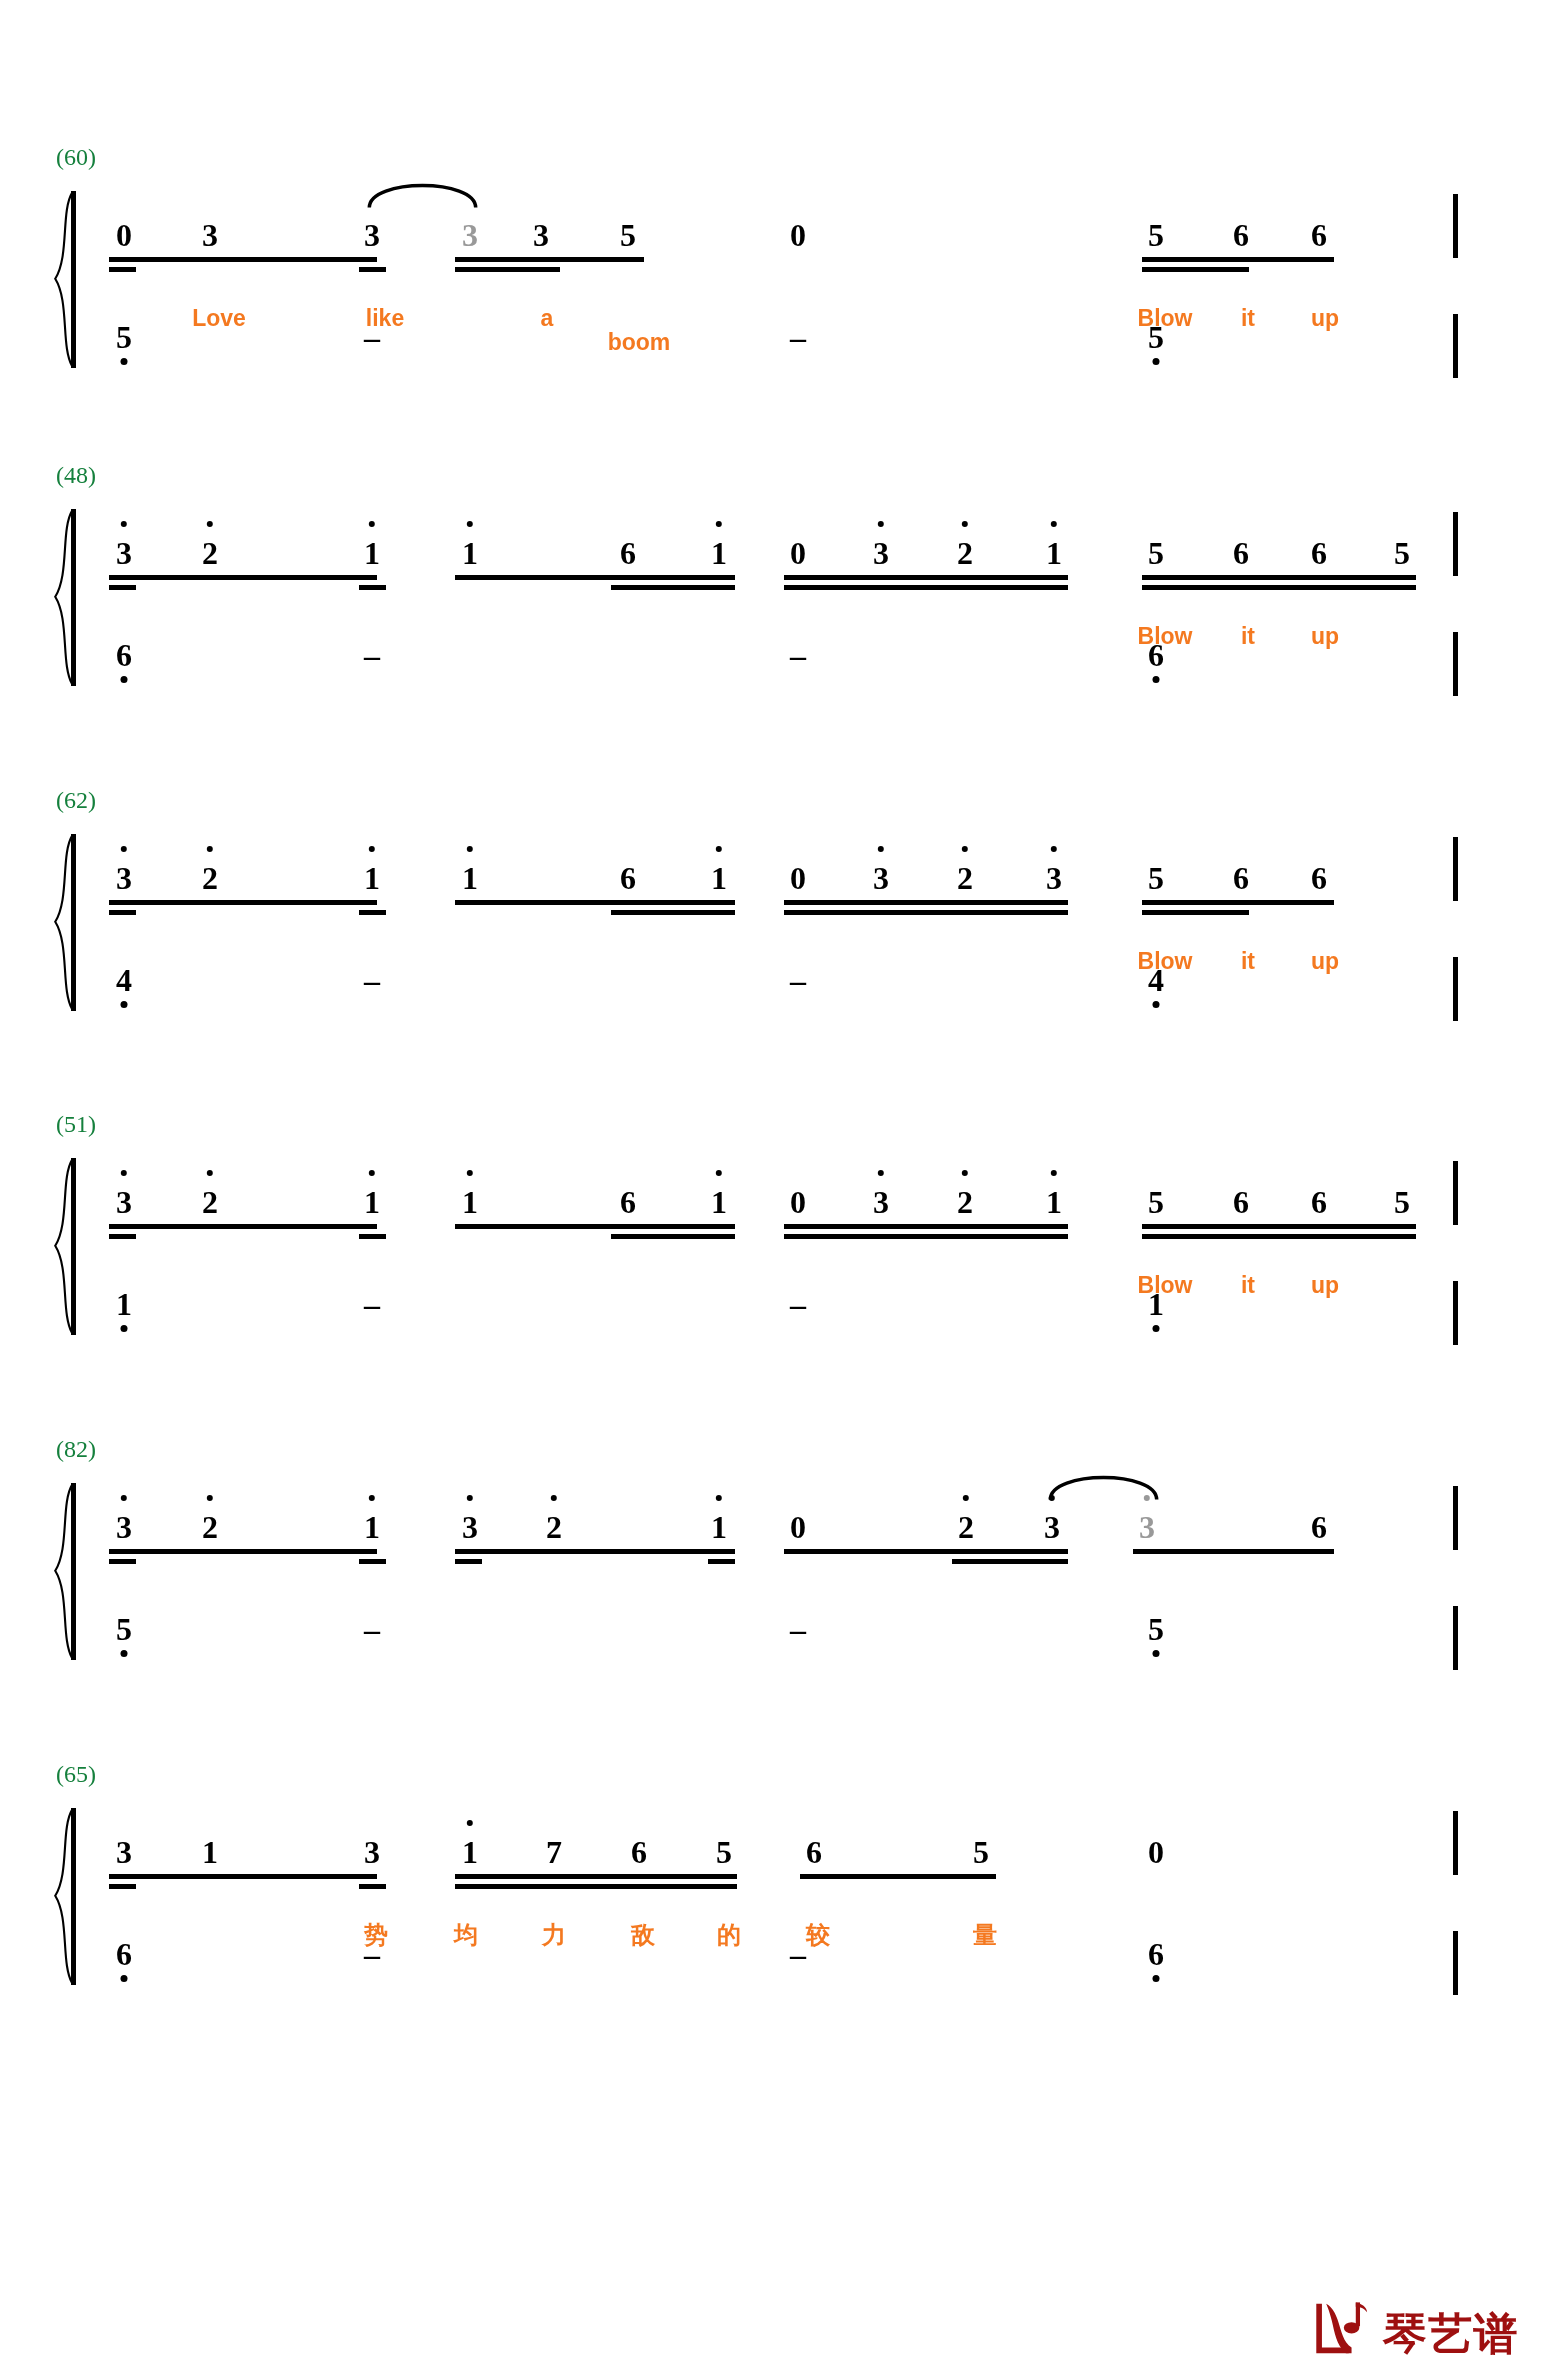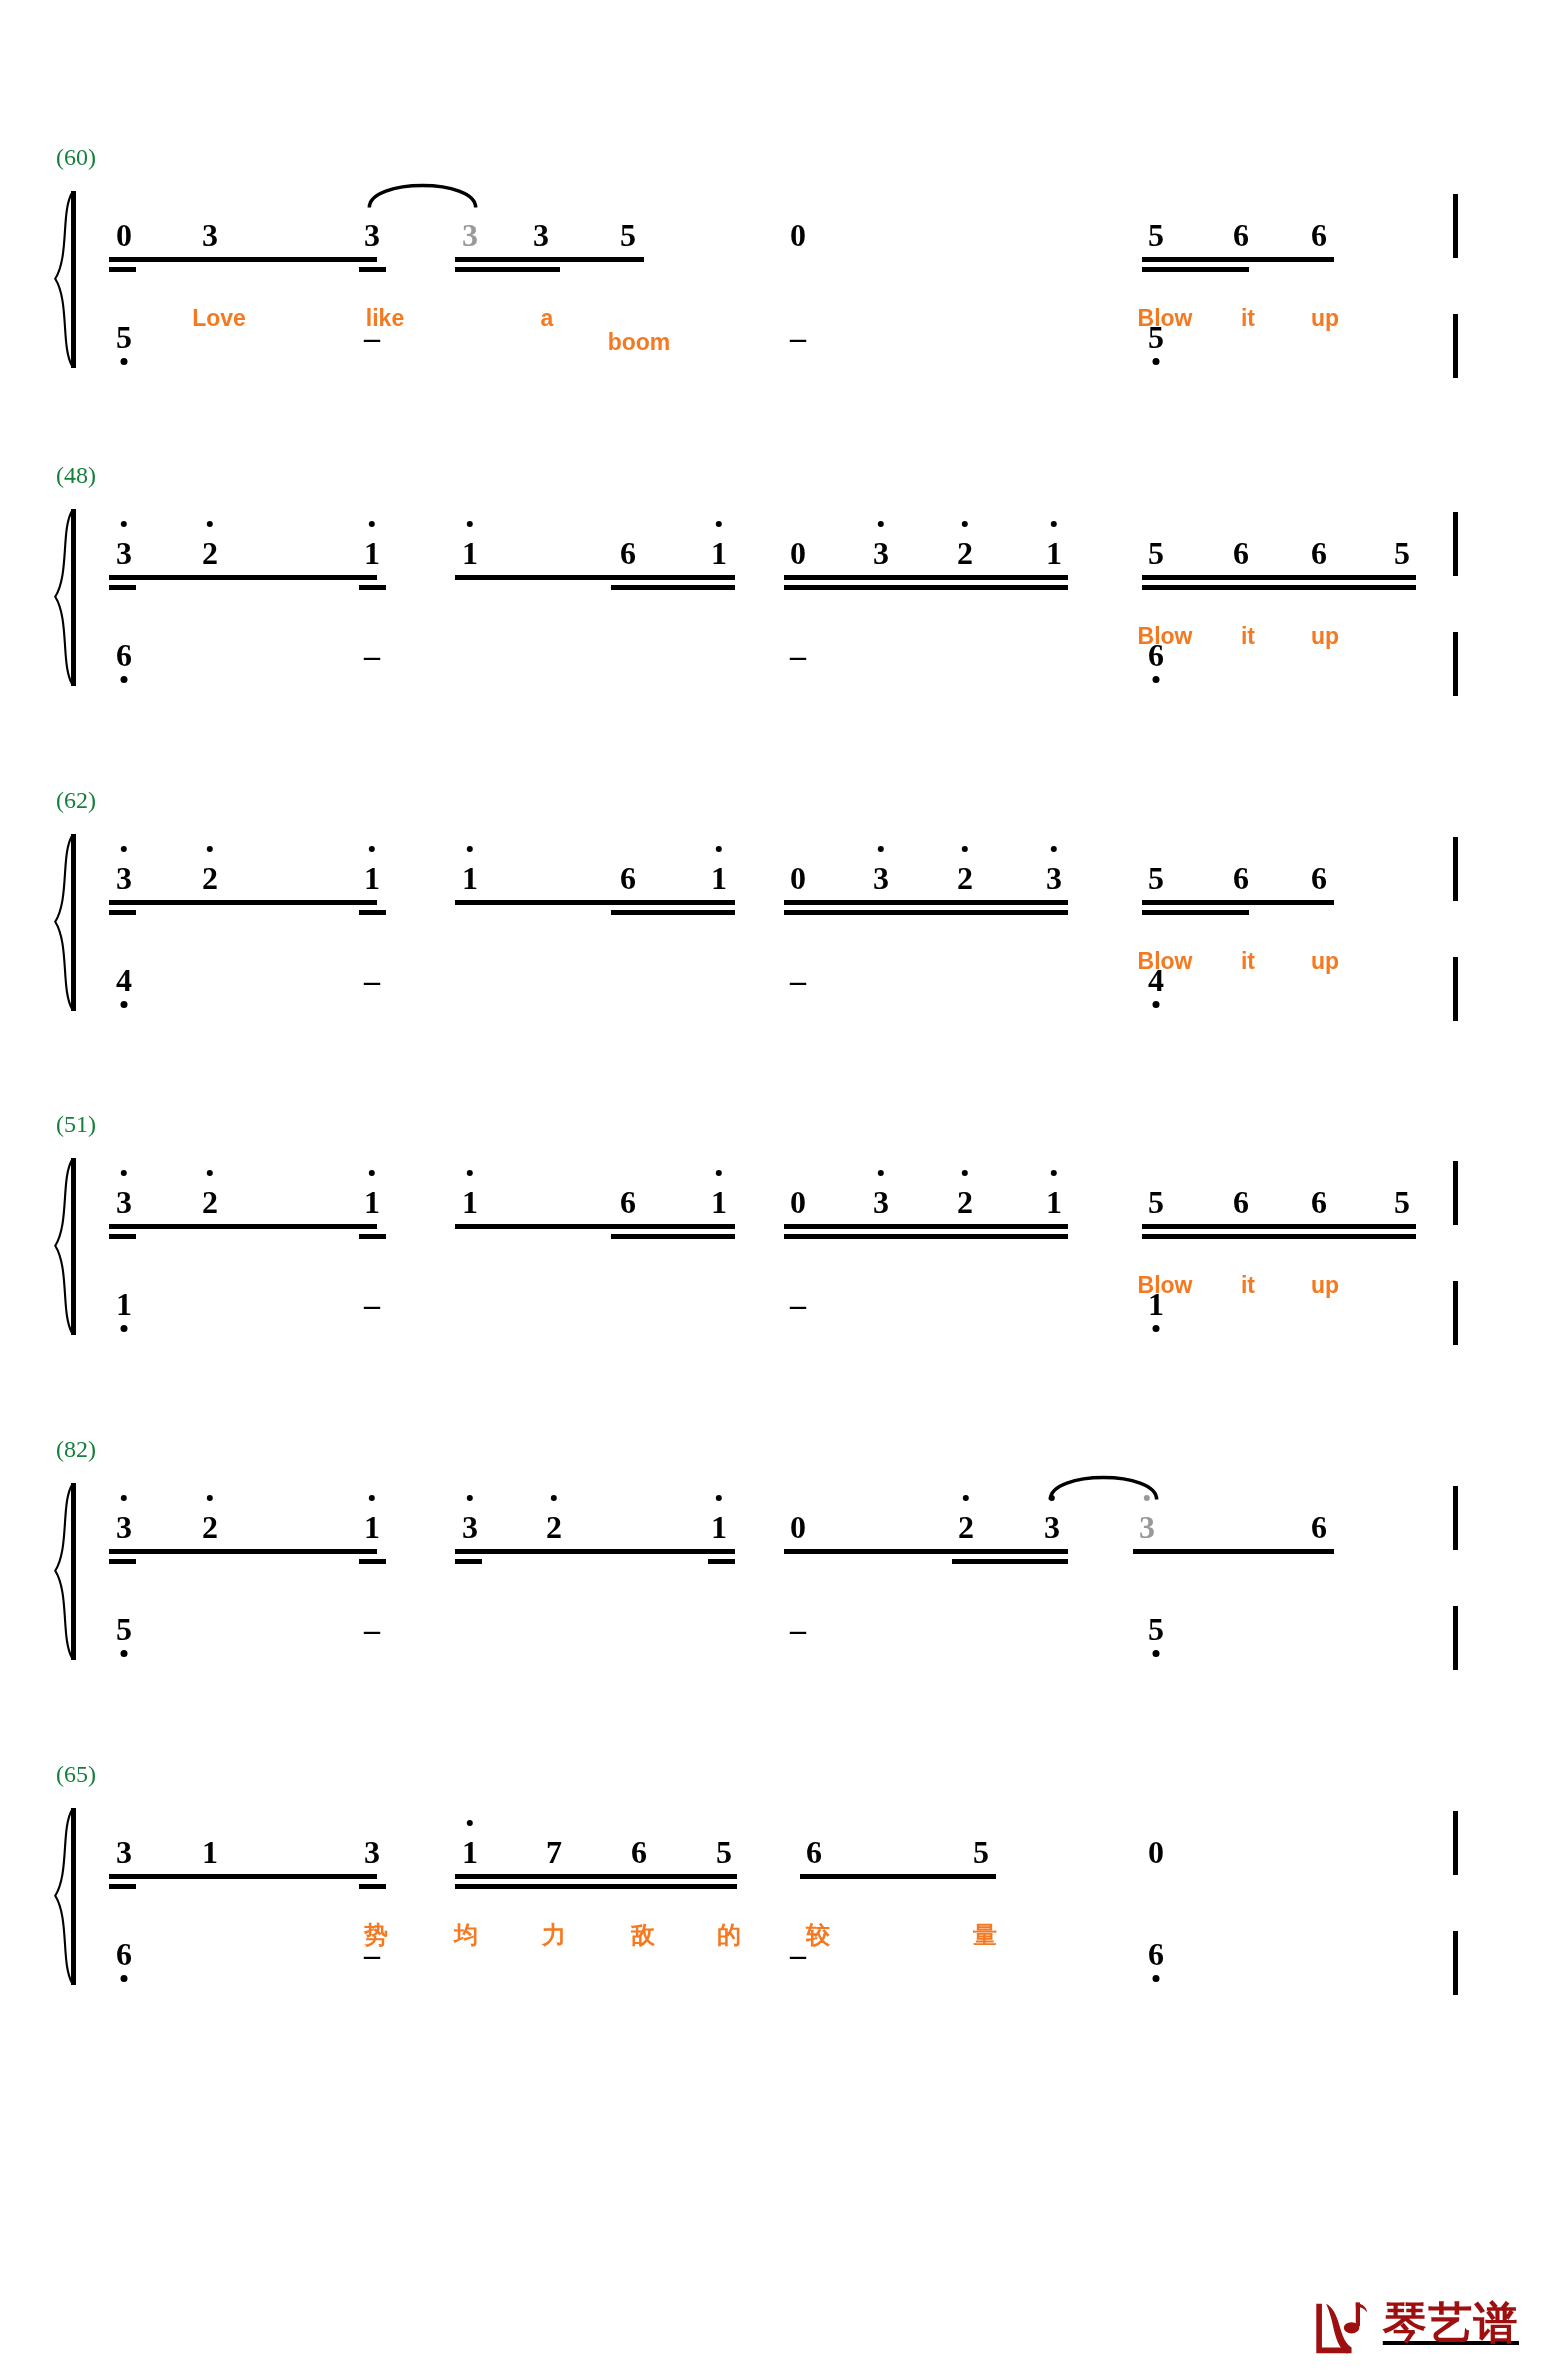--- a/index.html
+++ b/index.html
@@ -80,21 +80,21 @@
   .lyric.cjk{
     font-family:"DejaVu Sans","Liberation Sans",sans-serif;
     font-size:24px;font-weight:700;
   }
 
   
   .tie{position:absolute;}
   .tie svg{display:block;overflow:visible;}
 
   
-  .logo{position:absolute;display:flex;align-items:flex-start;gap:5.6px;text-decoration:underline;}
+  .logo{position:absolute;display:flex;align-items:flex-end;gap:5.6px;}
   .logo-mark{display:block;}
   .logo-text{
     font-family:"DejaVu Sans","Liberation Sans",sans-serif;
     font-weight:700;font-size:44px;line-height:44px;color:#9e1010;
     letter-spacing:1.4px;white-space:nowrap;
   }
 </style>
 </head>
 <body>
 

